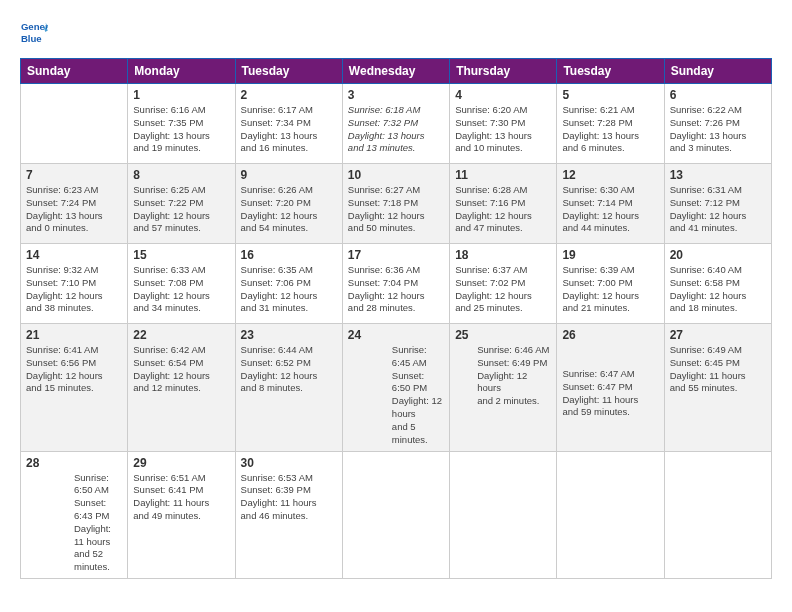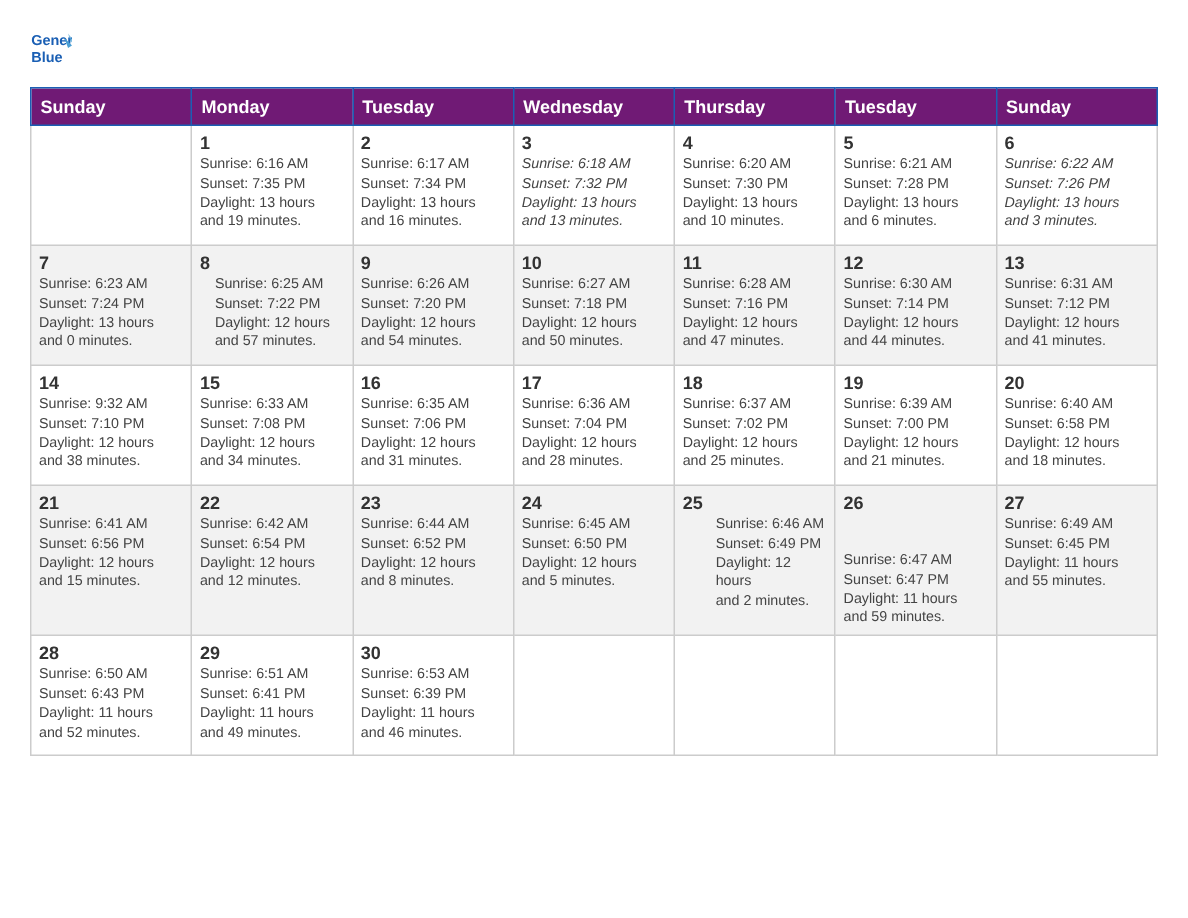--- a/index.html
+++ b/index.html
@@ -150,37 +150,37 @@
           </td>
           <td>
             <div class="day-num">5</div>
             <div class="day-info" style="white-space: pre-line;">Sunrise: 6:21 AM
 Sunset: 7:28 PM
 Daylight: 13 hours
 and 6 minutes.</div>
           </td>
           <td>
             <div class="day-num">6</div>
-            <div class="day-info" style="white-space: pre-line; font-style: italic;">Sunrise: 6:22 AM
+            <div class="day-info" style="white-space: pre-line;">Sunrise: 6:22 AM
 Sunset: 7:26 PM
 Daylight: 13 hours
 and 3 minutes.</div>
           </td>
         </tr>
         <tr class="row-shaded">
           <td>
             <div class="day-num">7</div>
             <div class="day-info" style="white-space: pre-line;">Sunrise: 6:23 AM
 Sunset: 7:24 PM
 Daylight: 13 hours
 and 0 minutes.</div>
           </td>
           <td>
             <div class="day-num">8</div>
-            <div class="day-info" style="white-space: pre-line; margin-left: 10px;">Sunrise: 6:25 AM
+            <div class="day-info" style="white-space: pre-line;">Sunrise: 6:25 AM
 Sunset: 7:22 PM
 Daylight: 12 hours
 and 57 minutes.</div>
           </td>
           <td>
             <div class="day-num">9</div>
             <div class="day-info" style="white-space: pre-line;">Sunrise: 6:26 AM
 Sunset: 7:20 PM
 Daylight: 12 hours
 and 54 minutes.</div>
@@ -282,21 +282,21 @@
           </td>
           <td>
             <div class="day-num">23</div>
             <div class="day-info" style="white-space: pre-line;">Sunrise: 6:44 AM
 Sunset: 6:52 PM
 Daylight: 12 hours
 and 8 minutes.</div>
           </td>
           <td>
             <div class="day-num">24</div>
-            <div class="day-info" style="white-space: pre-line;">Sunrise: 6:45 AM
+            <div class="day-info" style="white-space: pre-line; margin-left: 44px;">Sunrise: 6:45 AM
 Sunset: 6:50 PM
 Daylight: 12 hours
 and 5 minutes.</div>
           </td>
           <td>
             <div class="day-num">25</div>
             <div class="day-info" style="white-space: pre-line; margin-left: 22px;">Sunrise: 6:46 AM
 Sunset: 6:49 PM
 Daylight: 12 hours
 and 2 minutes.</div>
@@ -312,21 +312,21 @@
             <div class="day-num">27</div>
             <div class="day-info" style="white-space: pre-line;">Sunrise: 6:49 AM
 Sunset: 6:45 PM
 Daylight: 11 hours
 and 55 minutes.</div>
           </td>
         </tr>
         <tr class="row-white">
           <td>
             <div class="day-num">28</div>
-            <div class="day-info" style="white-space: pre-line;">Sunrise: 6:50 AM
+            <div class="day-info" style="white-space: pre-line; margin-left: 48px;">Sunrise: 6:50 AM
 Sunset: 6:43 PM
 Daylight: 11 hours
 and 52 minutes.</div>
           </td>
           <td>
             <div class="day-num">29</div>
             <div class="day-info" style="white-space: pre-line;">Sunrise: 6:51 AM
 Sunset: 6:41 PM
 Daylight: 11 hours
 and 49 minutes.</div>

